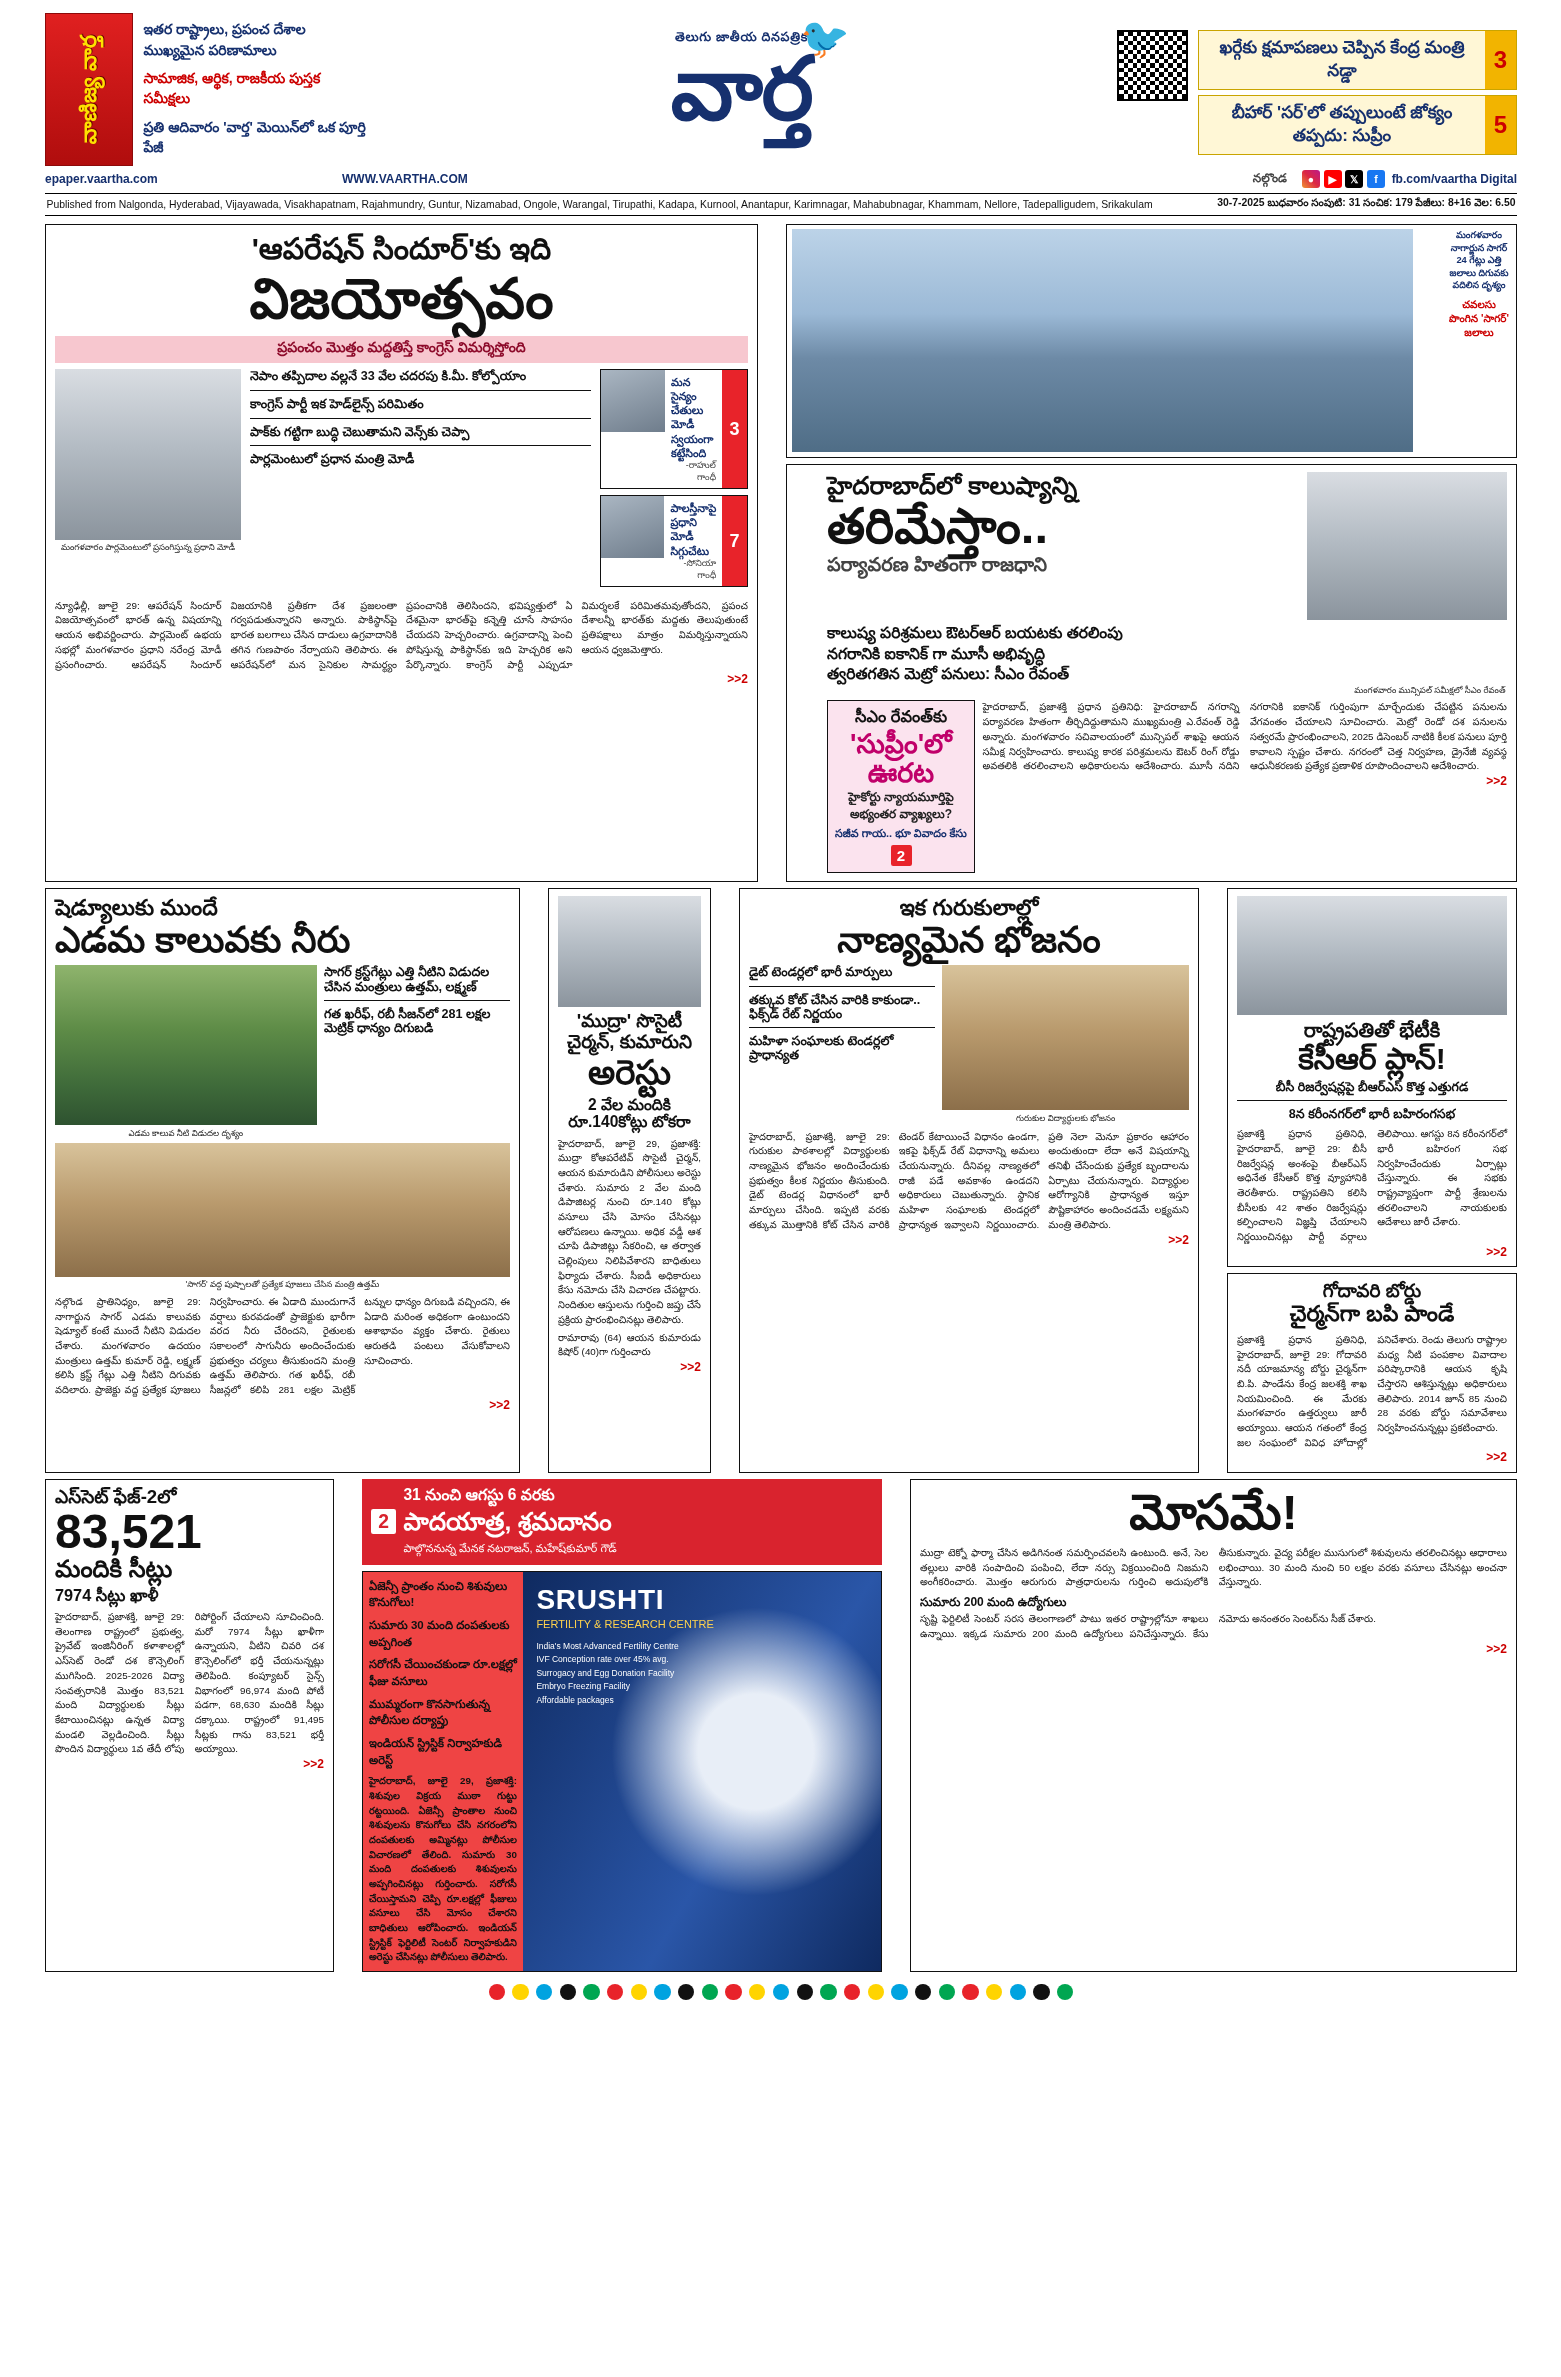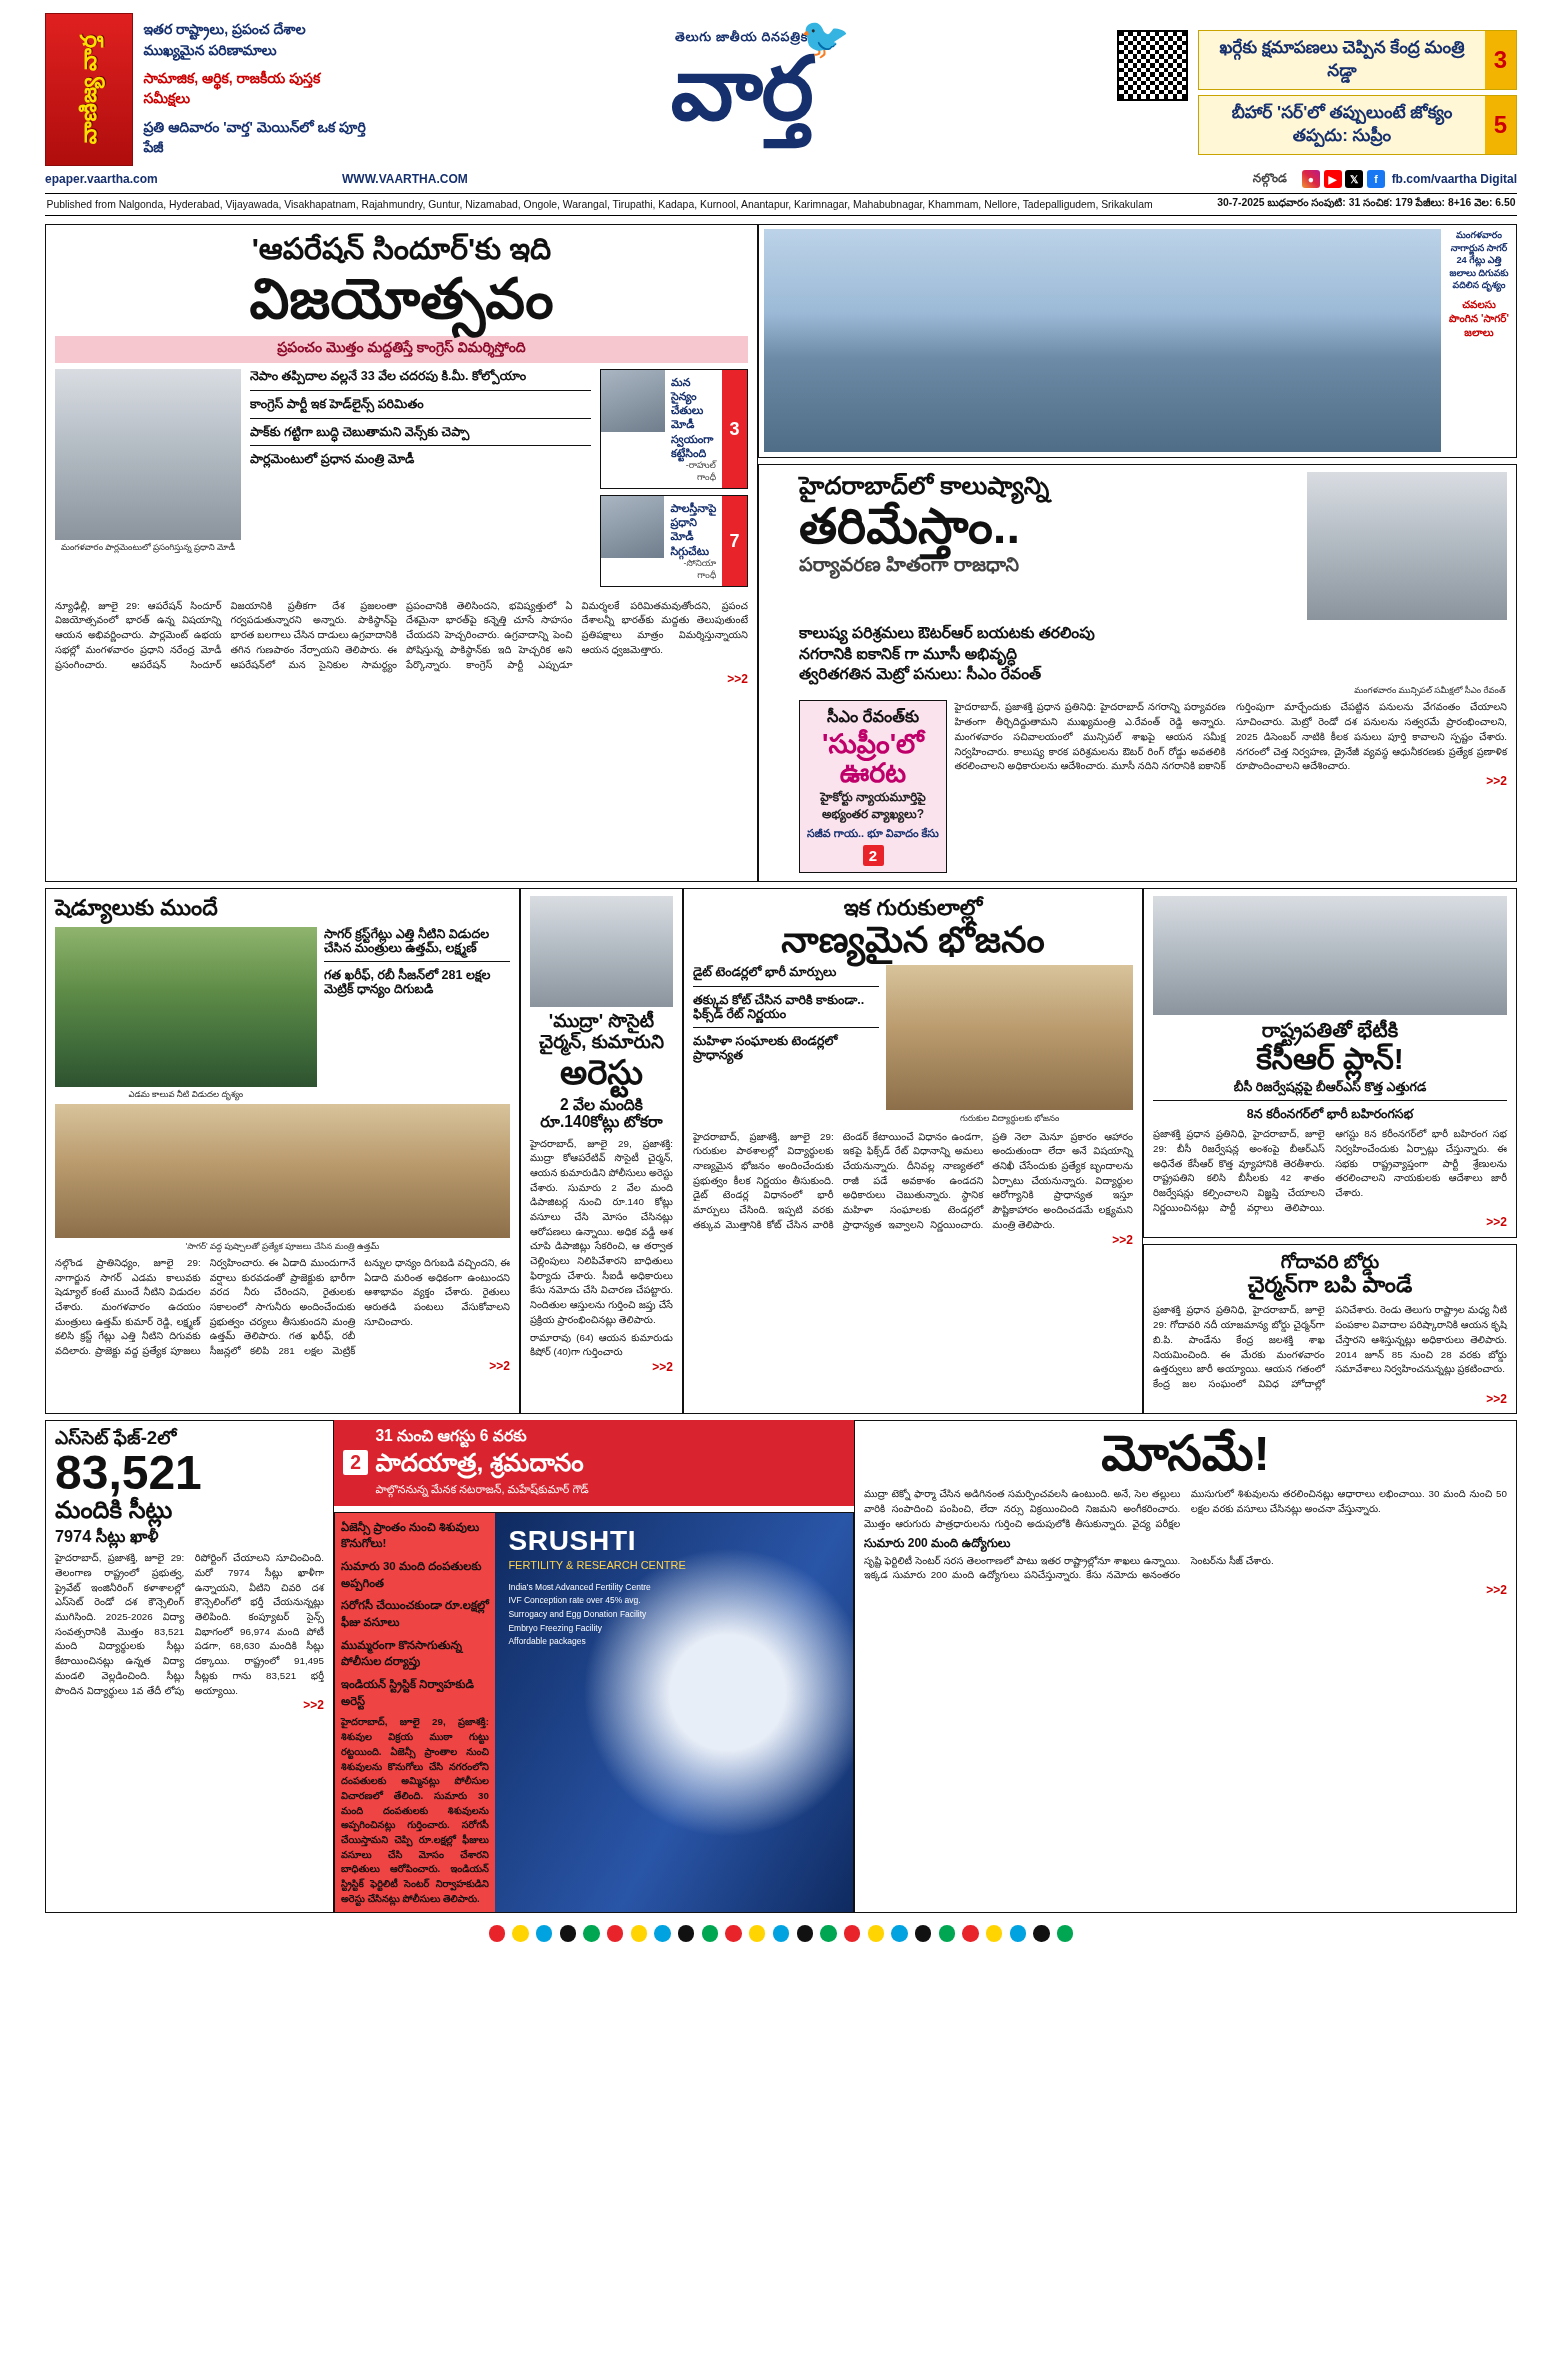--- a/index.html
+++ b/index.html
@@ -159,21 +159,21 @@
     color: #111;
   }
   .dateline .dl-left { flex: 1; }
   .dateline .dl-right { font-weight: bold; }
 
   
   .content {
     margin: 0 45px;
     padding-top: 7.4px;
   }
-  .row { display: flex; gap: 0; }
+  .row { display: flex; gap: 28px; }
   .col { display: flex; flex-direction: column; }
 
   .box { border: 0.7px solid #111; background:#fff; }
   .pad { padding: 7.4px 9px; }
 
   .hl-te {
     font-weight: bold;
     color: #111;
     line-height: 1.12;
   }
@@ -478,20 +478,21 @@
         </div>
       </div>
     </div>
 
     <div class="row mt8">
 
       <div class="col box pad" style="width: 475px;">
         <div class="row" style="gap:9px;">
           <div style="flex:1;">
             <div class="hl-te sec-h">షెడ్యూలుకు ముందే</div>
+            <div class="hl-te sec-h3">ఎడమ కాలువకు నీరు</div>
           </div>
         </div>
         <div class="row mt8" style="gap:7.4px;">
           <div style="flex:1;">
             <div class="photo green" style="height:160px;"></div>
             <div class="cap">ఎడమ కాలువ నీటి విడుదల దృశ్యం</div>
           </div>
           <div style="width:186px;">
             <div class="hl-te" style="font-size:12.6px;">సాగర్ క్రస్ట్‌గేట్లు ఎత్తి నీటిని విడుదల చేసిన మంత్రులు ఉత్తమ్, లక్ష్మణ్</div>
             <div class="rule"></div>

